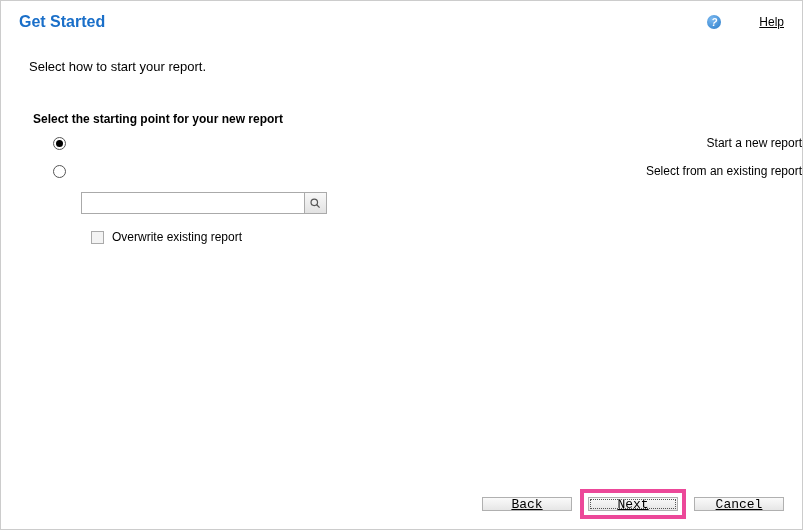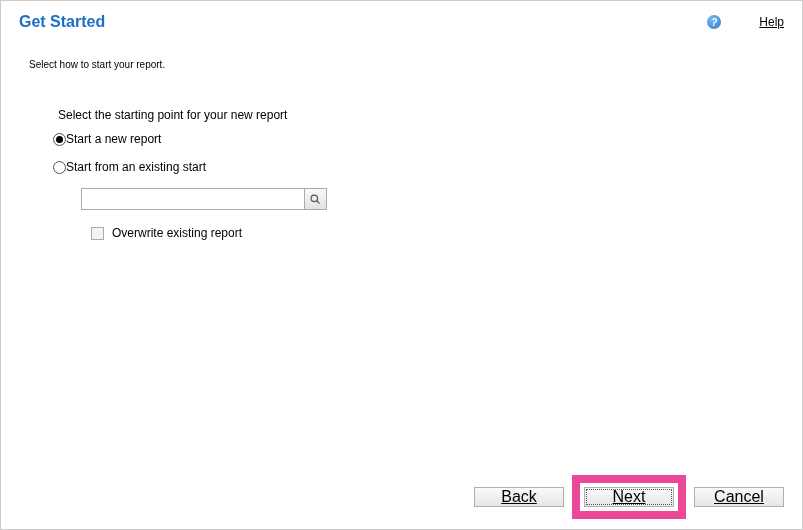--- a/index.html
+++ b/index.html
@@ -43,32 +43,33 @@
       display: flex;
       align-items: center;
       justify-content: center;
       color: #fff;
       font-size: 10px;
       font-weight: bold;
       font-style: italic;
     }
     .subtitle {
       padding: 28px 8px 0 28px;
-      font-size: 10px;
+      font-size: 13px;
     }
     .section-label {
-      font-weight: normal;
-      padding: 38px 0 10px 57px;
+      font-weight: bold;
+      padding: 38px 0 10px 32px;
       font-size: 12px;
     }
     .options { padding-left: 52px; }
     .radio-row {
       display: flex;
       align-items: center;
       margin-bottom: 14px;
+      justify-content: space-between;
     }
     .radio-outer {
       width: 13px;
       height: 13px;
       border: 1px solid #555;
       border-radius: 50%;
       display: flex;
       align-items: center;
       justify-content: center;
       background: #fff;
@@ -122,32 +123,33 @@
     .footer {
       position: absolute;
       bottom: 10px;
       right: 18px;
       display: flex;
       gap: 8px;
       align-items: center;
     }
     .btn {
       width: 90px;
-      height: 20px;
+      height: 14px;
       background: linear-gradient(#fafafa, #e6e6e6);
       border: 1px solid #b0b0b0;
-      font-size: 16px;
-      display: flex;
-      align-items: center;
-      justify-content: center;
-      cursor: pointer;
+      font-size: 13px;
+      display: flex;
+      align-items: center;
+      justify-content: center;
+      cursor: pointer;
+      font-family: Liberation Mono, monospace;
     }
     .btn span { text-decoration: underline; }
     .next-wrap {
-      border: 8px solid #ec4899;
+      border: 4px solid #ec4899;
       padding: 4px;
     }
     .next-wrap .btn {
       outline: 1px dotted #555;
       outline-offset: -3px;
     }
   </style>
 </head>
 <body>
 
@@ -166,21 +168,21 @@
 <div class="options">
   <div class="radio-row">
     <div class="radio-outer">
       <div class="radio-inner"></div>
     </div>
     <div>Start a new report</div>
   </div>
 
   <div class="radio-row">
     <div class="radio-outer"></div>
-    <div>Start from an existing start</div>
+    <div>Select from an existing report</div>
   </div>
 
   <div class="search-box">
     <input class="search-input" type="text" placeholder="" style="">
     <div class="search-btn">
       <svg viewBox="0 0 16 16">
         <circle cx="6.5" cy="6.5" r="4" fill="none" stroke="#555" stroke-width="1.5"></circle>
         <line x1="9.5" y1="9.5" x2="13" y2="13" stroke="#555" stroke-width="1.5"></line>
       </svg>
     </div>

